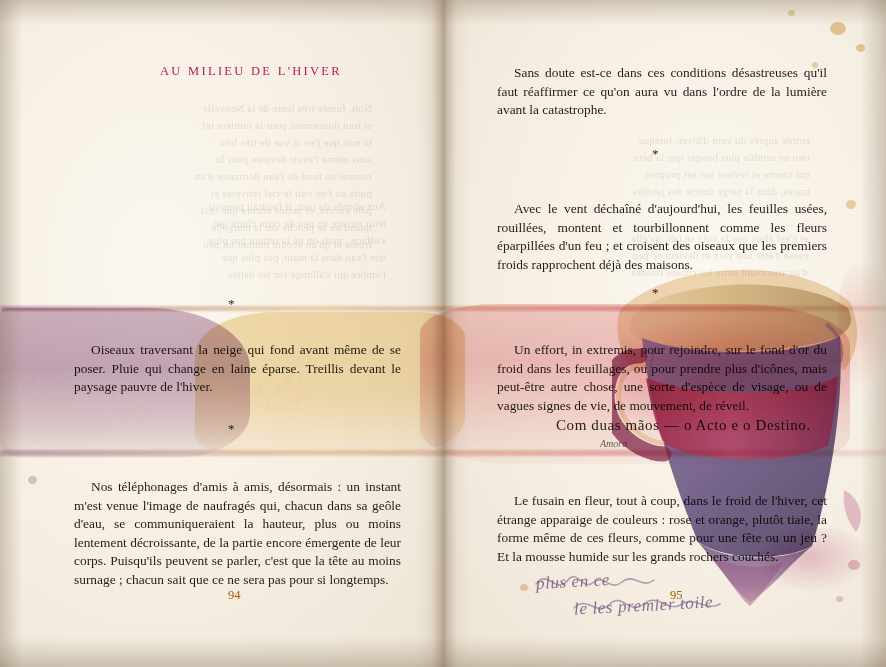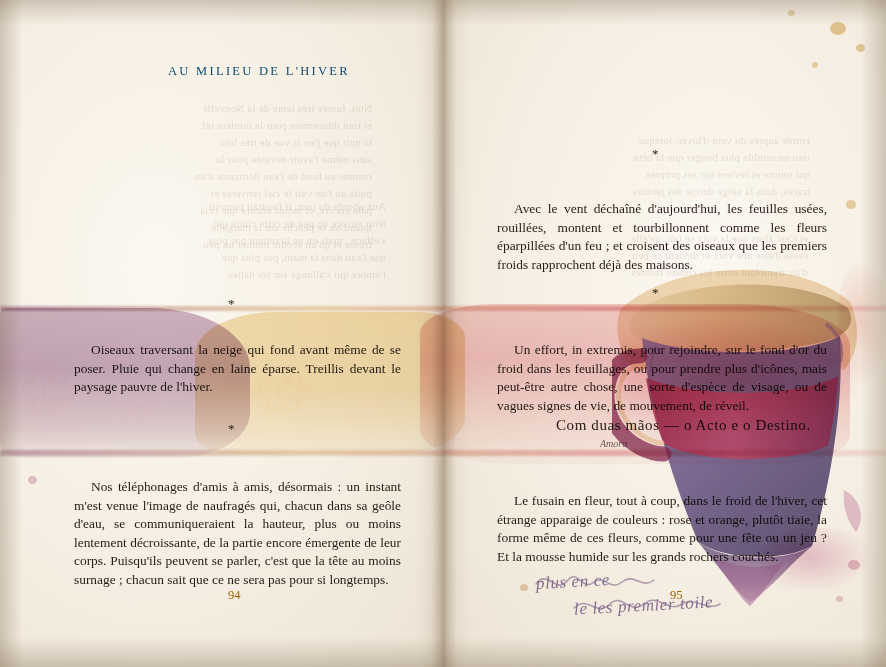--- a/index.html
+++ b/index.html
@@ -141,24 +141,24 @@
     mix-blend-mode: multiply;
   }
 
   
   .stain { position: absolute; border-radius: 50%; mix-blend-mode: multiply; pointer-events:none; }
 
   
   .mug-wrap { position: absolute; left: 612px; top: 250px; width: 260px; height: 360px; pointer-events: none; }
   .running-head {
     position: absolute;
-    left: 168px; top: 64px;
+    left: 160px; top: 64px;
     font-size: 12.5px;
     letter-spacing: 2.3px;
-    color: #0c4a6e;
+    color: #be185d;
     font-family: "Liberation Serif", serif;
   }
   .verse {
     position: absolute;
     left: 126px; top: 111px;
     width: 250px;
     font-style: italic;
     font-size: 13.6px;
     line-height: 19.4px;
     color: #251e17;
@@ -241,20 +241,21 @@
   <div class="aster" style="left:228px; top:296px;">*</div>
 
   <div class="para" style="left:74px; top:341px; width:327px;">Oiseaux traversant la neige qui fond avant même de se poser. Pluie qui change en laine éparse. Treillis devant le paysage pauvre de l'hiver.</div>
 
   <div class="aster" style="left:228px; top:421px;">*</div>
 
   <div class="para" style="left:74px; top:478px; width:327px;">Nos téléphonages d'amis à amis, désormais : un instant m'est venue l'image de naufragés qui, chacun dans sa geôle d'eau, se communiqueraient la hauteur, plus ou moins lentement décroissante, de la partie encore émergente de leur corps. Puisqu'ils peuvent se parler, c'est que la tête au moins surnage ; chacun sait que ce ne sera pas pour si longtemps.</div>
 
   <div class="folio" style="left:228px; top:588px;">94</div>
 
+  <div class="para" style="left:497px; top:64px; width:330px;">Sans doute est-ce dans ces conditions désastreuses qu'il faut réaffirmer ce qu'on aura vu dans l'ordre de la lumière avant la catastrophe.</div>
 
   <div class="aster" style="left:652px; top:146px;">*</div>
 
   <div class="para" style="left:497px; top:200px; width:330px;">Avec le vent déchaîné d'aujourd'hui, les feuilles usées, rouillées, montent et tourbillonnent comme les fleurs éparpillées d'un feu ; et croisent des oiseaux que les premiers froids rapprochent déjà des maisons.</div>
 
   <div class="aster" style="left:652px; top:285px;">*</div>
 
   <div class="para" style="left:497px; top:341px; width:330px;">Un effort, in extremis, pour rejoindre, sur le fond d'or du froid dans les feuillages, ou pour prendre plus d'icônes, mais peut-être autre chose, une sorte d'espèce de visage, ou de vagues signes de vie, de mouvement, de réveil.</div>
 
   <div style="position:absolute; left:556px; top:417px; font-size:15px; font-style:normal; letter-spacing:0.6px; color:#2a231b;">Com duas mãos — o Acto e o Destino.</div>

